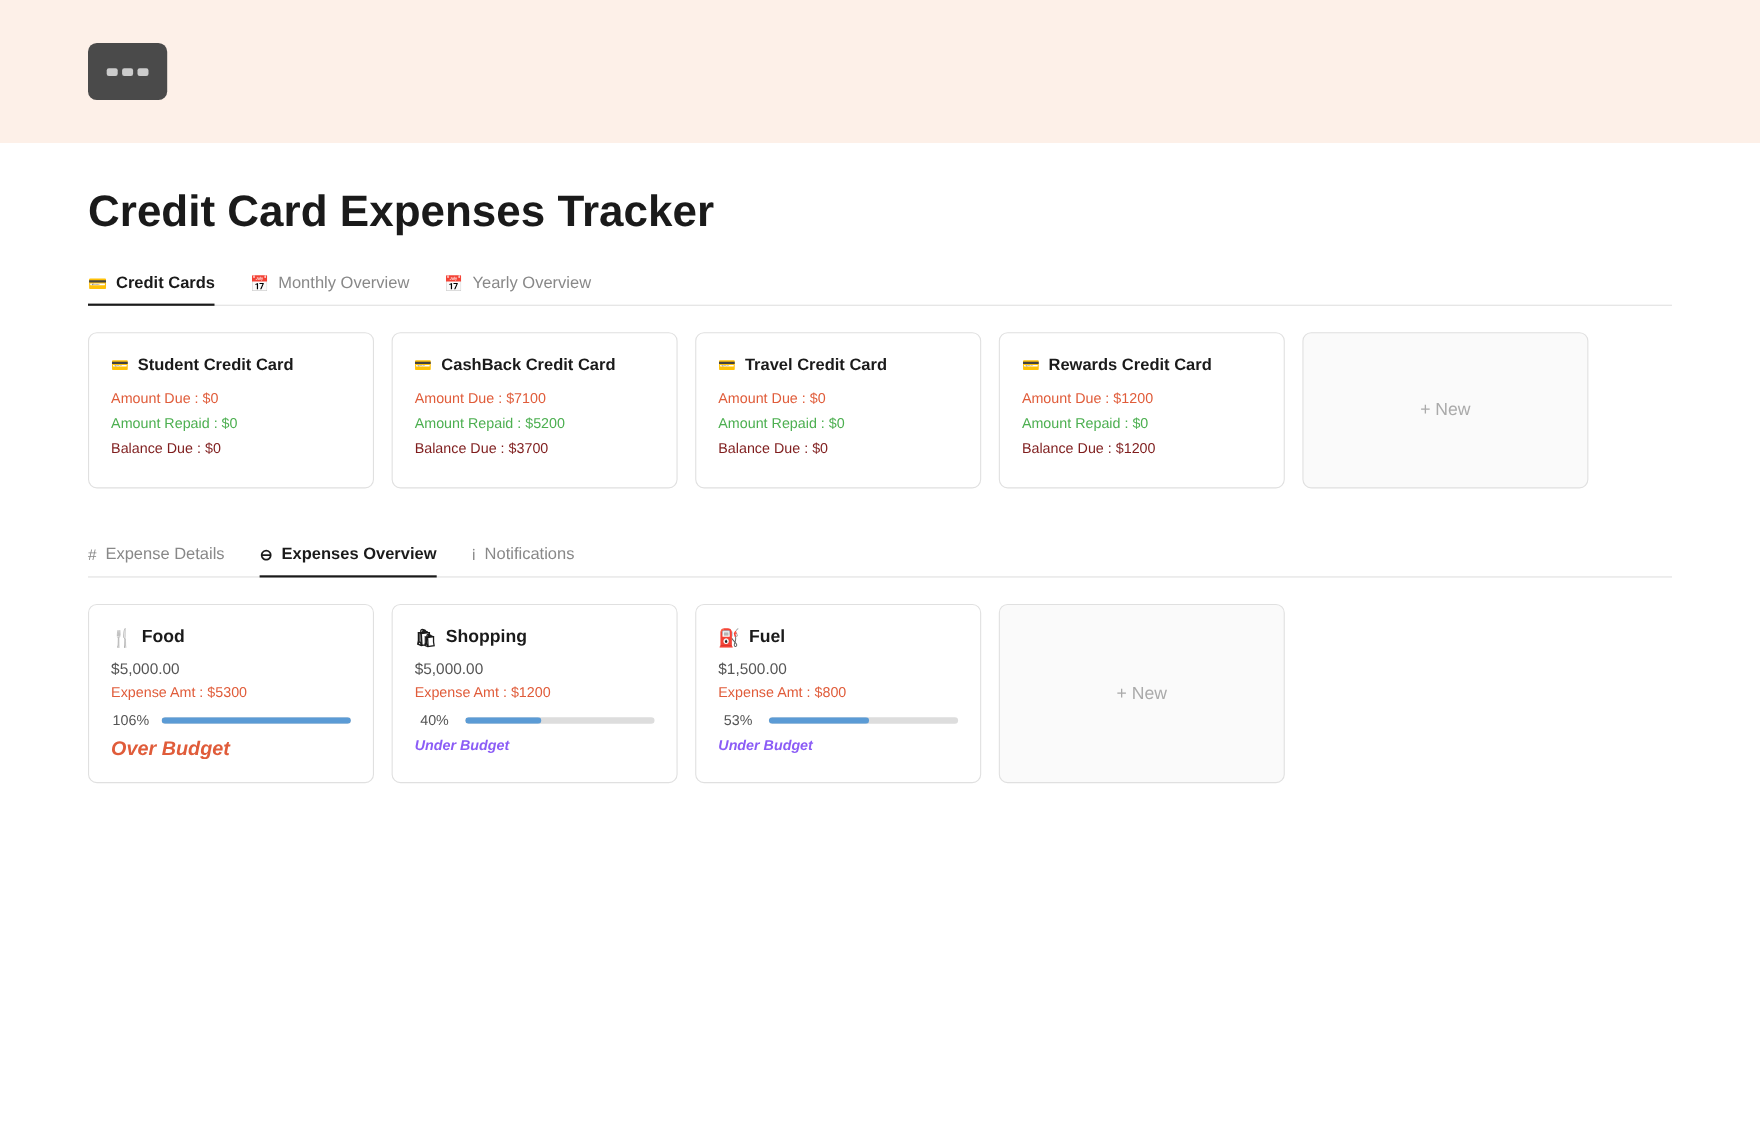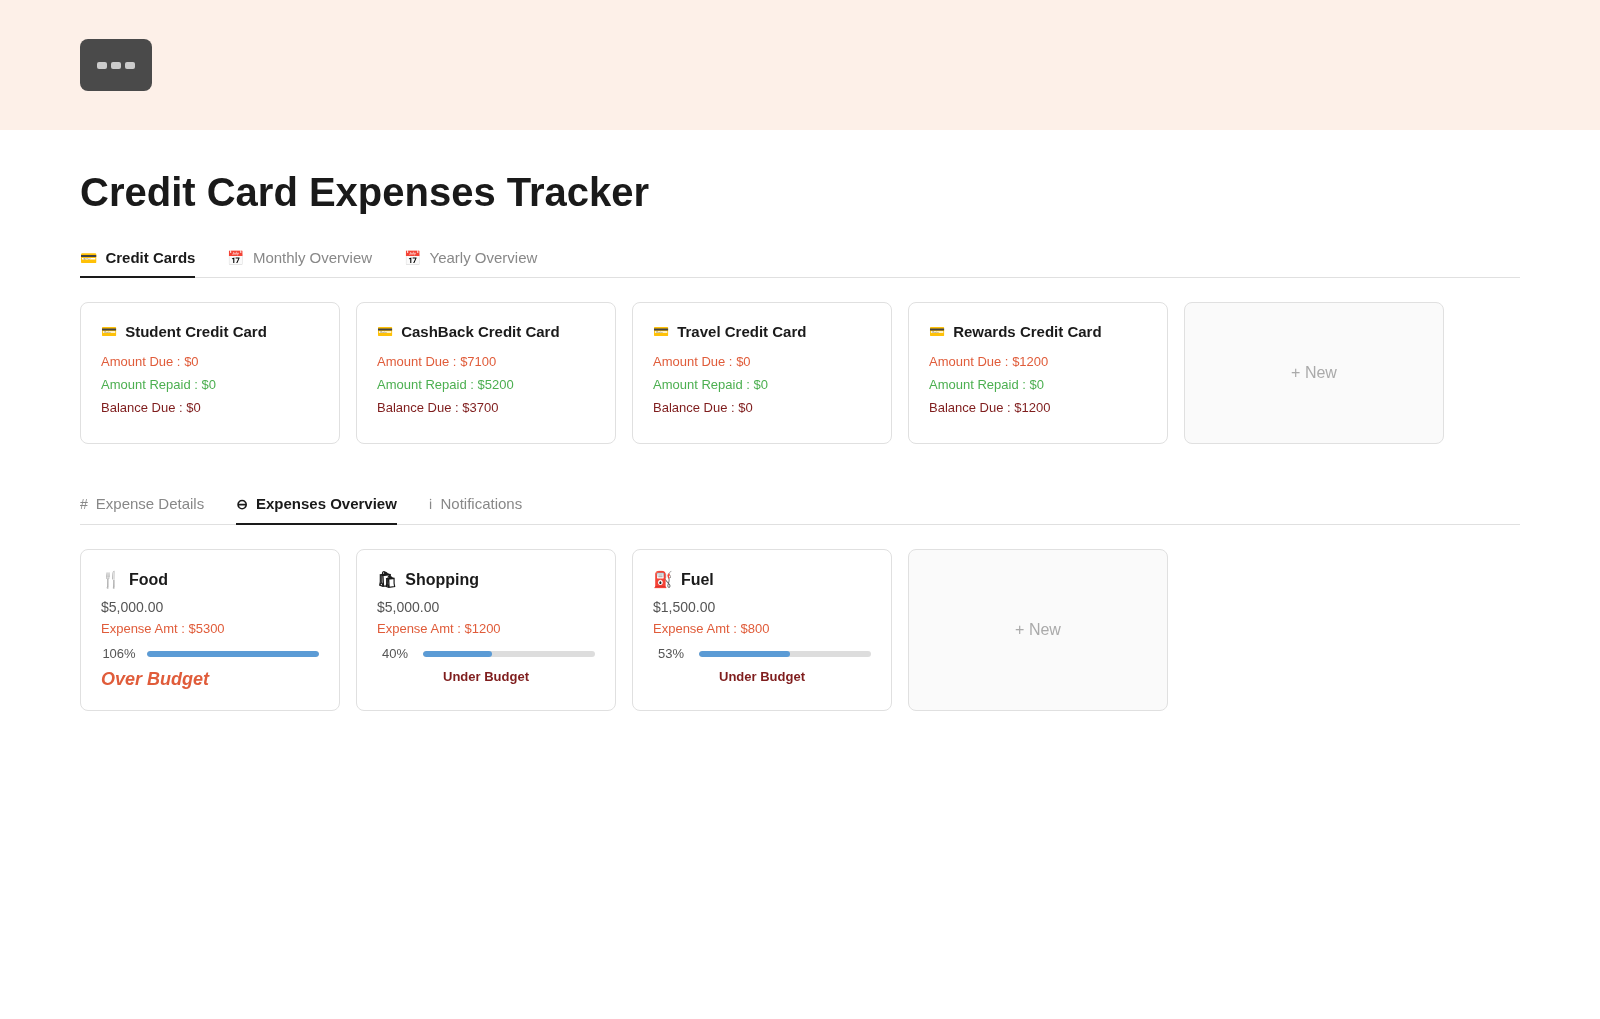--- a/index.html
+++ b/index.html
@@ -202,23 +202,23 @@
       background: #5b9bd5;
     }
     .budget-status-over {
       font-size: 18px;
       color: #e05c3a;
       font-style: italic;
       font-weight: 600;
     }
     .budget-status-under {
       font-size: 13px;
-      color: #7f1d1d;
-      font-weight: 600;
-      text-align: center;
+      color: #8b5cf6;
+      font-style: italic;
+      font-weight: 600;
     }
   </style>
 </head>
 <body>
 
 <div class="header-banner">
   <div class="credit-card-icon">
     <div class="dot-row">
       <div class="dot"></div>
       <div class="dot"></div>

